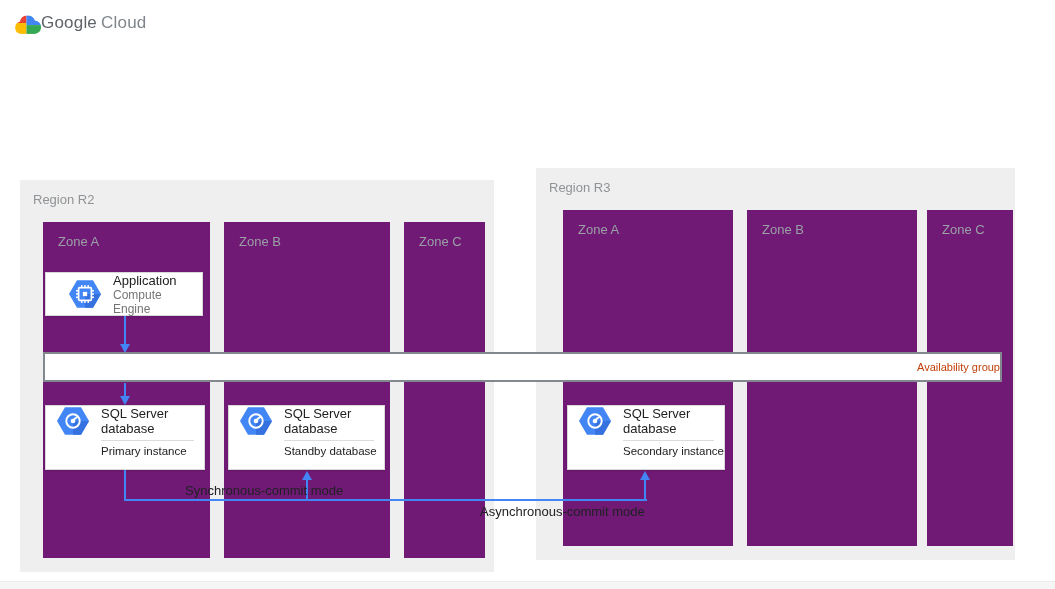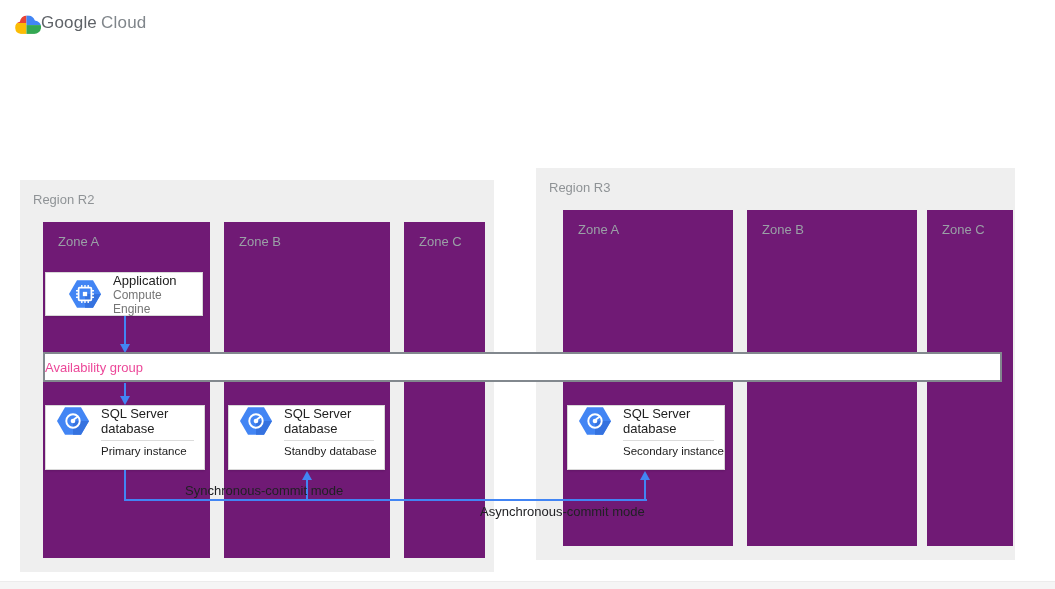--- a/index.html
+++ b/index.html
@@ -36,22 +36,22 @@
   .card-title { font-size:13px; line-height:15px; color:#212121; }
   .card-sub { font-size:12px; line-height:14px; color:#757575; }
   .sql-card .card-row { height:auto; align-items:center; }
   .sql-card .card-title { width:92px; }
   .sql-divider { margin:4px 10px 0 55px; border-top:1px solid #dcdcdc; }
   .sql-instance { margin:4px 0 16px 55px; font-size:11.5px; color:#212121; }
 
   
   .ag-bar {
     position:absolute; background:#fff; border:2px solid #82888e;
-    display:flex; align-items:center; justify-content:flex-start;
-    font-size:13px; color:#ec4899;
+    display:flex; align-items:center; justify-content:flex-end;
+    font-size:11px; color:#c2410c;
   }
 
   
   .vline, .hline { position:absolute; background:#4285f4; }
   .vline { width:2px; }
   .hline { height:2px; }
   .arrow-down { position:absolute; width:0; height:0;
     border-left:5px solid transparent; border-right:5px solid transparent;
     border-top:9px solid #4285f4; }
   .arrow-up { position:absolute; width:0; height:0;

